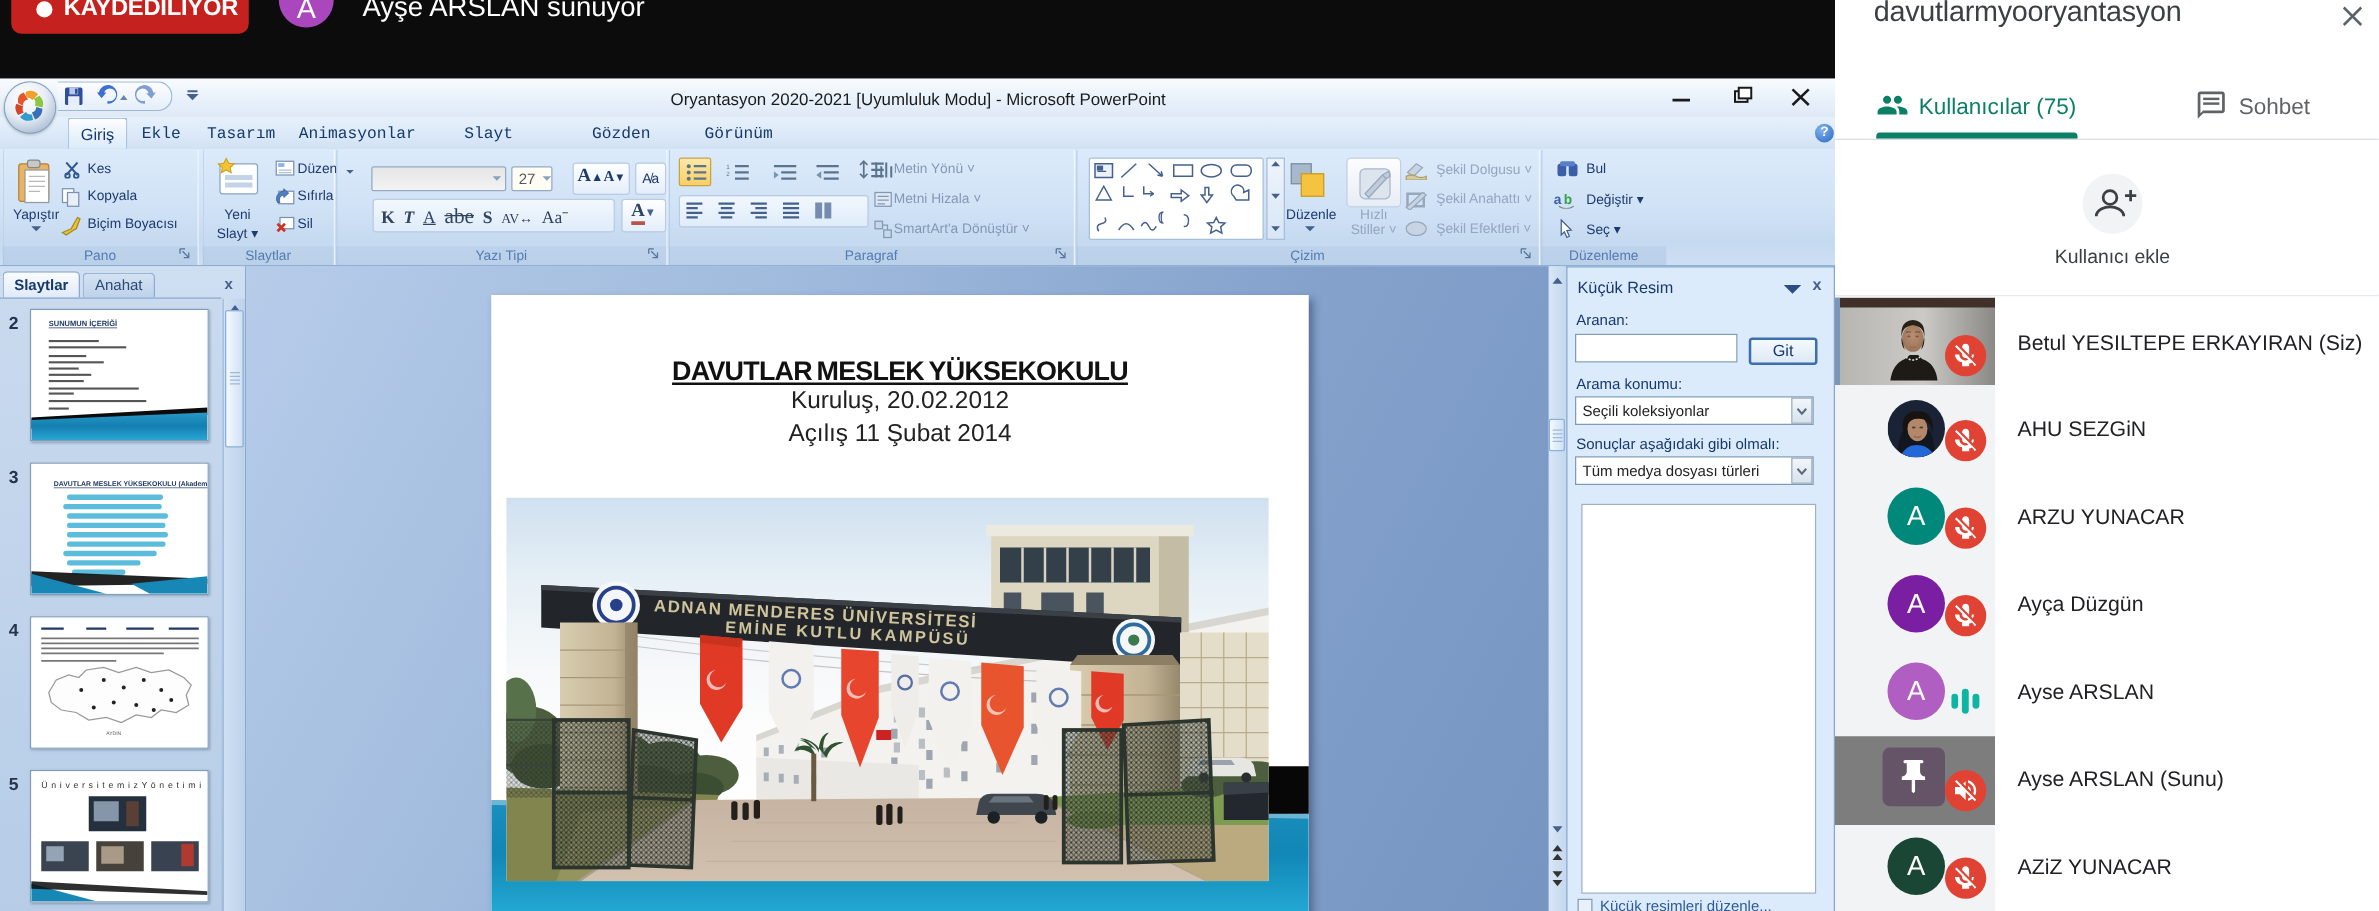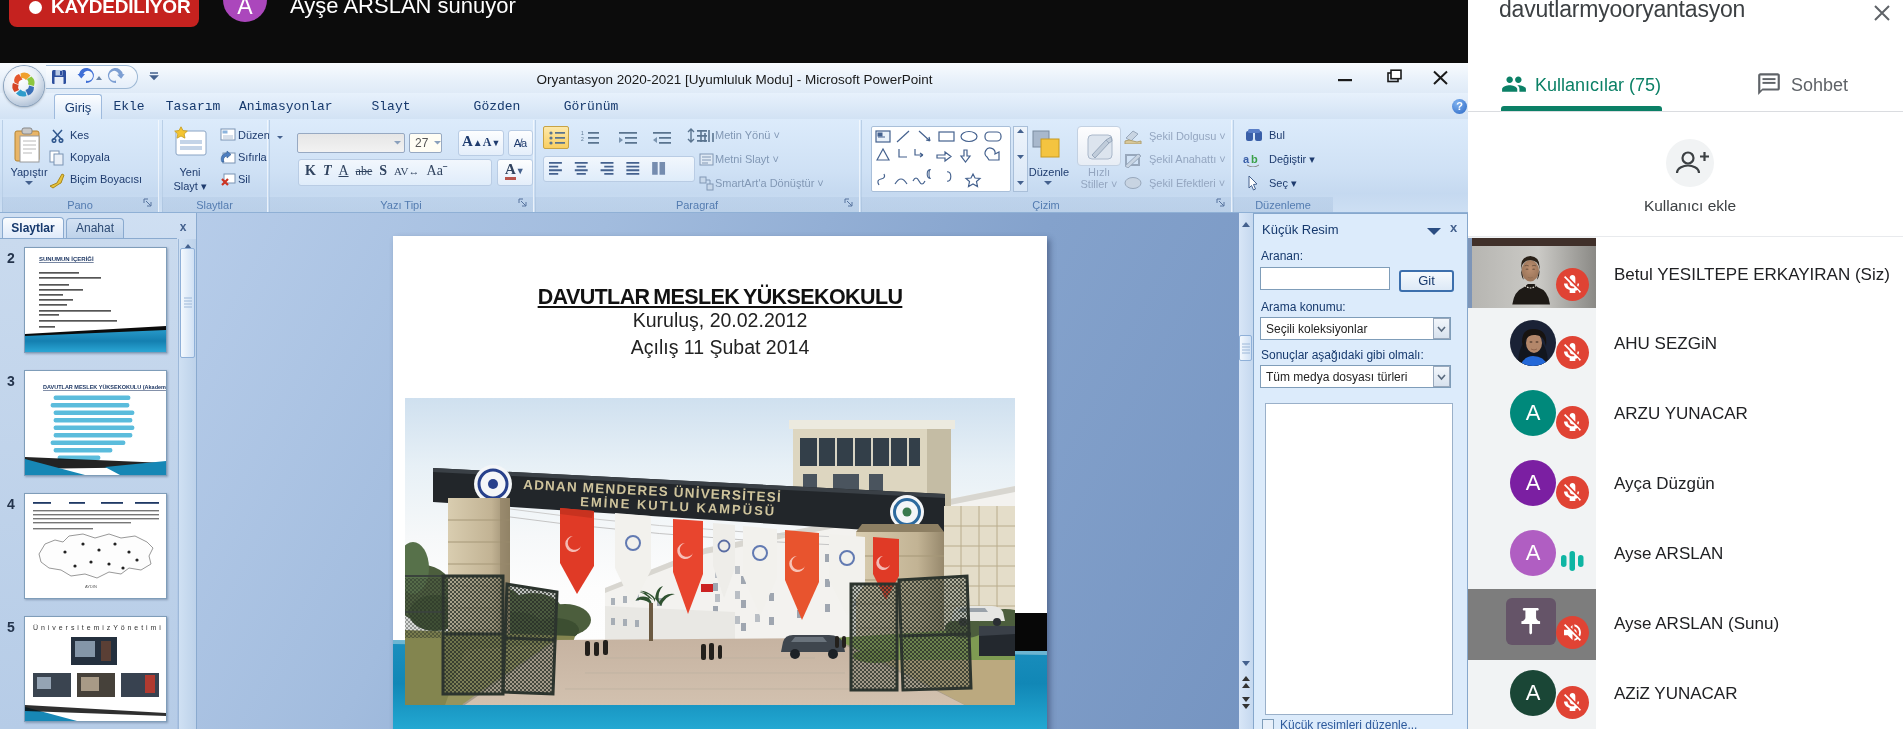--- a/index.html
+++ b/index.html
@@ -192,21 +192,21 @@
             <path d="M1 1 l3.5 3.5 3.5-3.5z" fill="#8aa0bc"></path>
           </svg>
         <div class="abs" style="left:140px;top:13px;width:33px;height:20px;background:#fffdf4;border:1px solid #97a9c2;border-radius:2px;font-size:12px;color:#555;padding:2px 0 0 5px;">27</div>
         <svg class="abs" style="left:164px;top:20px" width="9" height="6">
             <path d="M1 1 l3.5 3.5 3.5-3.5z" fill="#8aa0bc"></path>
           </svg>
         <div class="abs" style="left:189px;top:10px;width:46px;height:26px;border:1px solid #b9cce4;border-radius:3px;background:linear-gradient(#fdfeff,#e4eefa);"></div>
         <div class="abs" style="left:193px;top:13px;font-size:15px;color:#1e3b6e;font-weight:bold;font-family:'Liberation Serif',serif;">A<span style="font-size:10px;">▲</span><span style="font-size:12px;">A</span><span style="font-size:9px;">▼</span></div>
         <div class="abs" style="left:239px;top:10px;width:25px;height:26px;border:1px solid #b9cce4;border-radius:3px;background:linear-gradient(#fdfeff,#e4eefa);font-size:11px;color:#1e3b6e;text-align:center;line-height:24px;">A̸a</div>
         <div class="abs" style="left:29px;top:39px;width:194px;height:27px;border:1px solid #b9cce4;border-radius:3px;background:linear-gradient(#f2f7fd,#dfecfa);"></div>
-        <div class="abs" style="left:36px;top:43px;font-size:14px;color:#30435f;font-family:'Liberation Serif',serif;"><b>K</b>&nbsp;&nbsp;<i><b>T</b></i>&nbsp;&nbsp;<span style="text-decoration:underline">A</span>&nbsp;&nbsp;<span style="text-decoration:line-through;font-size:12px">abe</span>&nbsp;&nbsp;<b>S</b>&nbsp;&nbsp;<span style="font-size:11px;">AV↔</span>&nbsp;&nbsp;Aaˉ</div>
+        <div class="abs" style="left:36px;top:43px;font-size:14px;color:#30435f;font-family:'Liberation Serif',serif;"><b>K</b>&nbsp;&nbsp;<i><b>T</b></i>&nbsp;&nbsp;<span style="text-decoration:underline">A</span>&nbsp;&nbsp;<span style="text-decoration:line-through;font-size:17px">abe</span>&nbsp;&nbsp;<b>S</b>&nbsp;&nbsp;<span style="font-size:11px;">AV↔</span>&nbsp;&nbsp;Aaˉ</div>
         <div class="abs" style="left:228px;top:39px;width:36px;height:27px;border:1px solid #b9cce4;border-radius:3px;background:linear-gradient(#fdfeff,#e4eefa);"></div>
         <div class="abs" style="left:236px;top:41px;font-size:15px;color:#30435f;font-weight:bold;font-family:'Liberation Serif',serif;"><span style="border-bottom:3.5px solid #b8544c;">A</span><span style="font-size:9px;color:#44618e;">▼</span></div>
         <div class="abs glabel">Yazı Tipi</div>
         <svg class="abs" style="right:4px;bottom:3px" width="11" height="11">
             <path d="M1 1 h4 M1 1 v4 M3 3 l5 5 M8 4 v4 h-4" stroke="#44618e" fill="none"></path>
           </svg>
       </div>
 
       <div class="abs rgroup" style="left:535px;width:325px;">
         <div class="abs" style="left:8px;top:6px;width:26px;height:23px;background:linear-gradient(#fde8a9,#f9cf62);border:1px solid #c8a345;border-radius:2px;"></div>
@@ -254,21 +254,21 @@
           </g>
         </svg>
         <svg class="abs" style="left:164px;top:8px" width="18" height="16">
             <path d="M2 14 V2 M6 14 V5 M10 14 V2 M14 14 V5" stroke="#5a748f" stroke-width="1.6"></path>
           </svg>
         <div class="abs graytxt" style="left:180px;top:9px;color:#8298b5;">Metin Yönü ˅</div>
         <svg class="abs" style="left:164px;top:32px" width="18" height="16">
             <rect x="1" y="2" width="13" height="11" fill="#dfe9f4" stroke="#8298b5"></rect>
             <path d="M3 5h9M3 8h9M3 11h6" stroke="#8298b5"></path>
           </svg>
-        <div class="abs graytxt" style="left:180px;top:33px;color:#8298b5;">Metni Slayt ˅</div>
+        <div class="abs graytxt" style="left:180px;top:33px;color:#8298b5;">Metni Hizala ˅</div>
         <svg class="abs" style="left:164px;top:56px" width="18" height="16">
             <rect x="1" y="1" width="6" height="6" fill="#c8d8ea" stroke="#8298b5"></rect>
             <rect x="8" y="8" width="6" height="6" fill="#c8d8ea" stroke="#8298b5"></rect>
             <path d="M7 4 h4 v4" fill="none" stroke="#8298b5"></path>
           </svg>
         <div class="abs graytxt" style="left:180px;top:57px;color:#8298b5;">SmartArt'a Dönüştür ˅</div>
         <div class="abs glabel">Paragraf</div>
         <svg class="abs" style="right:4px;bottom:3px" width="11" height="11">
             <path d="M1 1 h4 M1 1 v4 M3 3 l5 5 M8 4 v4 h-4" stroke="#44618e" fill="none"></path>
           </svg>

